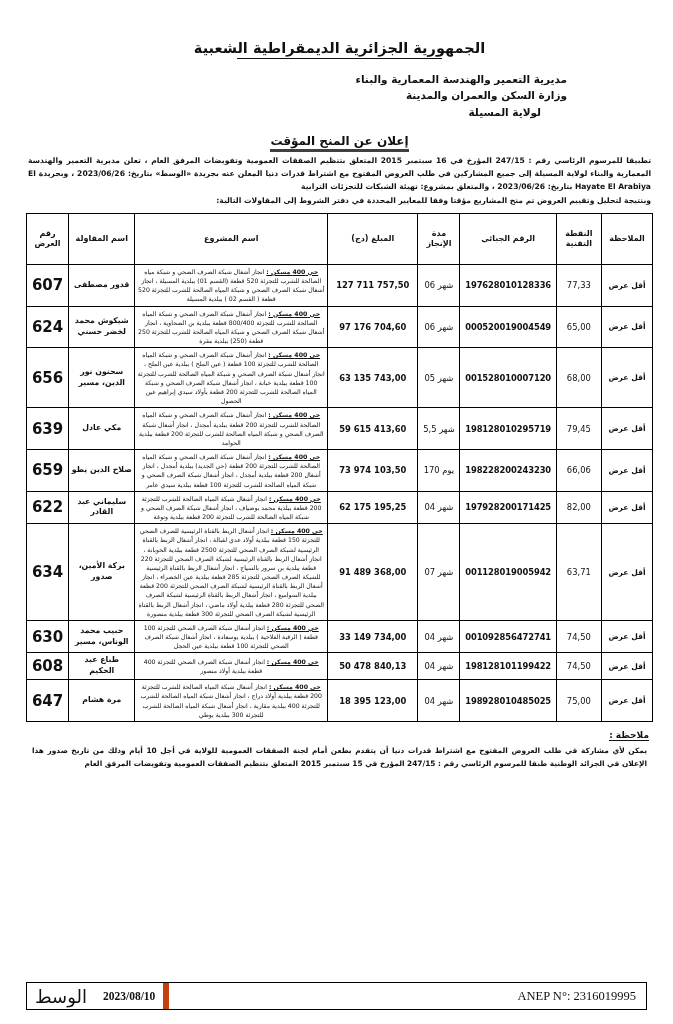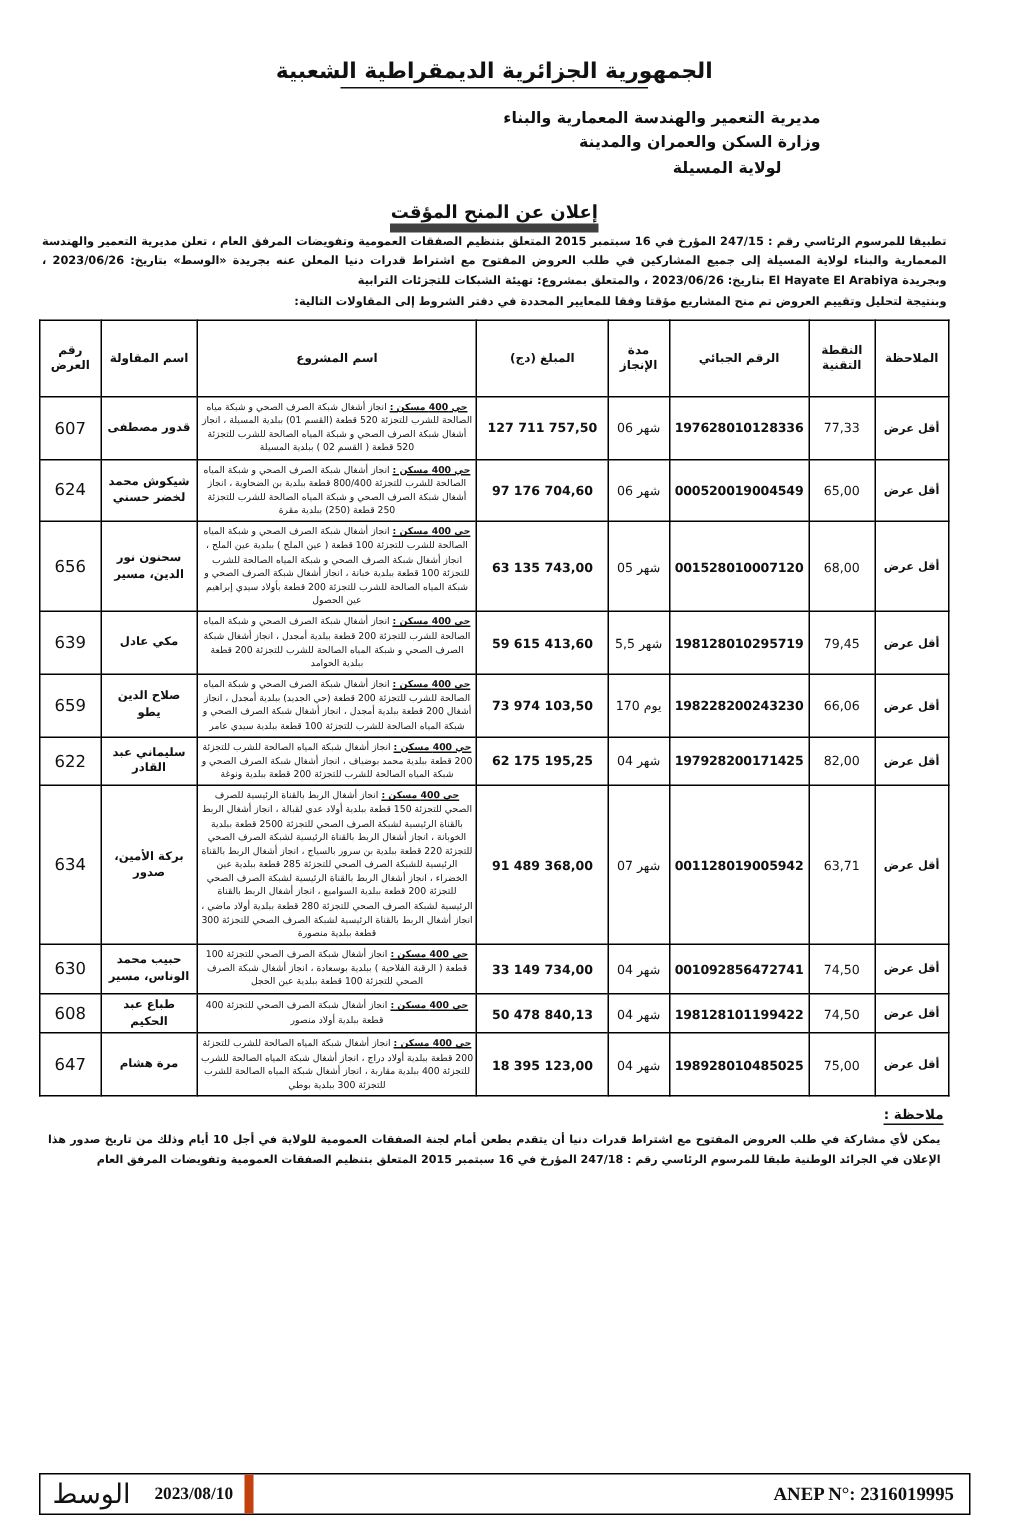--- a/index.html
+++ b/index.html
@@ -12,21 +12,21 @@
     height: 1024px;
     font-family: "DejaVu Sans", sans-serif;
     color: #111;
     position: relative;
     overflow: hidden;
   }
   .page {
     width: 673px;
     height: 1024px;
     box-sizing: border-box;
-    padding: 14px 40px 10px 26px;
+    padding: 14px 20px 10px 26px;
     position: relative;
   }
 
   
   .republic {
     text-align: center;
     font-size: 14.5px;
     font-weight: bold;
     letter-spacing: 0.5px;
     margin-top: 26px;
@@ -58,21 +58,21 @@
 
   .announce-title {
     text-align: center;
     font-size: 12px;
     font-weight: bold;
     margin-top: 14px;
     margin-bottom: 6px;
     position: relative;
   }
   .announce-title span {
-    border-bottom: 6px solid #404040;
+    border-bottom: 3px solid #404040;
     padding-bottom: 1px;
   }
 
   .intro {
     font-size: 7.6px;
     line-height: 1.75;
     text-align: justify;
     margin: 0 2px 6px 2px;
     font-weight: bold;
   }
@@ -117,22 +117,22 @@
   td.proj .lead {
     font-weight: bold;
     text-decoration: underline;
   }
   td.entr {
     font-size: 7.8px;
     font-weight: bold;
     line-height: 1.4;
   }
   td.num {
-    font-size: 11px;
-    font-weight: normal;
+    font-size: 15px;
+    font-weight: bold;
   }
   td.mont {
     font-size: 8.4px;
     font-weight: bold;
     direction: ltr;
   }
   td.tech, td.delai {
     font-size: 8.4px;
     font-weight: normal;
     direction: ltr;
@@ -177,21 +177,21 @@
     display: flex;
     align-items: stretch;
     background: #fff;
   }
   .footer-anep {
     flex: 0 0 auto;
     display: flex;
     align-items: center;
     padding: 0 10px;
     font-size: 12.5px;
-    font-weight: bold;
+    font-weight: normal;
     font-family: "Liberation Serif", serif;
     direction: ltr;
   }
   .footer-spacer { flex: 1 1 auto; }
   .footer-date {
     flex: 0 0 auto;
     display: flex;
     align-items: center;
     padding: 0 8px;
     border-right: 6px solid #c2410c;
@@ -344,21 +344,21 @@
           <td class="proj"><span class="lead">حي 400 مسكن :</span><span> انجاز أشغال شبكة المياه الصالحة للشرب للتجزئة 200 قطعة ببلدية أولاد دراج ، انجاز أشغال شبكة المياه الصالحة للشرب للتجزئة 400 ببلدية مقاربة ، انجاز أشغال شبكة المياه الصالحة للشرب للتجزئة 300 ببلدية بوطي</span></td>
           <td class="entr">مرة هشام</td>
           <td class="num">647</td>
         </tr>
       </tbody>
   </table>
 
   <div class="remark-title">
     <span>ملاحظة :</span>
   </div>
-  <div class="remark-body">يمكن لأي مشاركة في طلب العروض المفتوح مع اشتراط قدرات دنيا أن يتقدم بطعن أمام لجنة الصفقات العمومية للولاية في أجل 10 أيام وذلك من تاريخ صدور هذا الإعلان في الجرائد الوطنية طبقا للمرسوم الرئاسي رقم : 247/18 المؤرخ في 16 سبتمبر 2015 المتعلق بتنظيم الصفقات العمومية وتفويضات المرفق العام</div>
+  <div class="remark-body">يمكن لأي مشاركة في طلب العروض المفتوح مع اشتراط قدرات دنيا أن يتقدم بطعن أمام لجنة الصفقات العمومية للولاية في أجل 10 أيام وذلك من تاريخ صدور هذا الإعلان في الجرائد الوطنية طبقا للمرسوم الرئاسي رقم : 247/15 المؤرخ في 15 سبتمبر 2015 المتعلق بتنظيم الصفقات العمومية وتفويضات المرفق العام</div>
 
   <div class="footer-bar">
     <div class="footer-anep">ANEP N°: 2316019995</div>
     <div class="footer-spacer"></div>
     <div class="footer-date">2023/08/10</div>
     <div class="footer-paper">الوسط</div>
   </div>
 
 </div>
 

